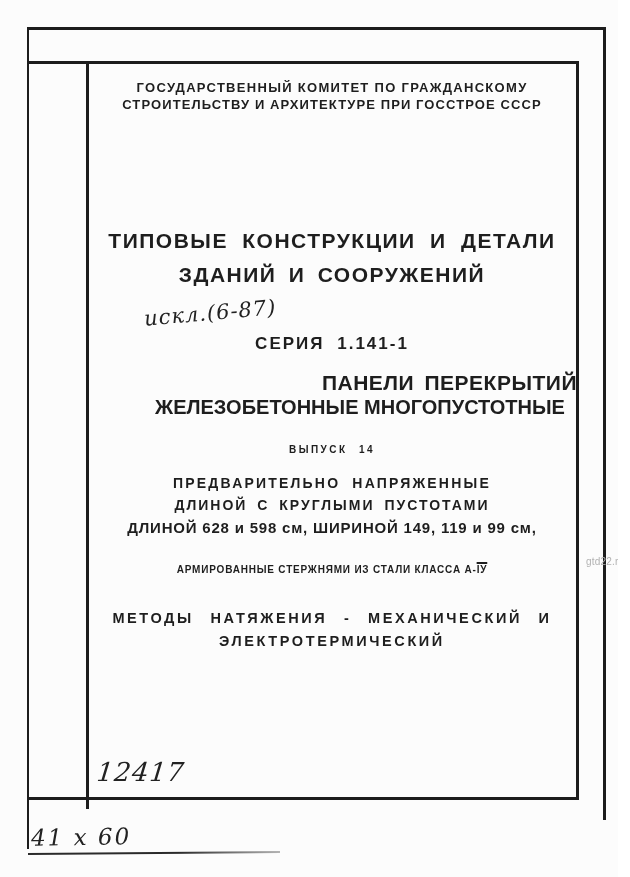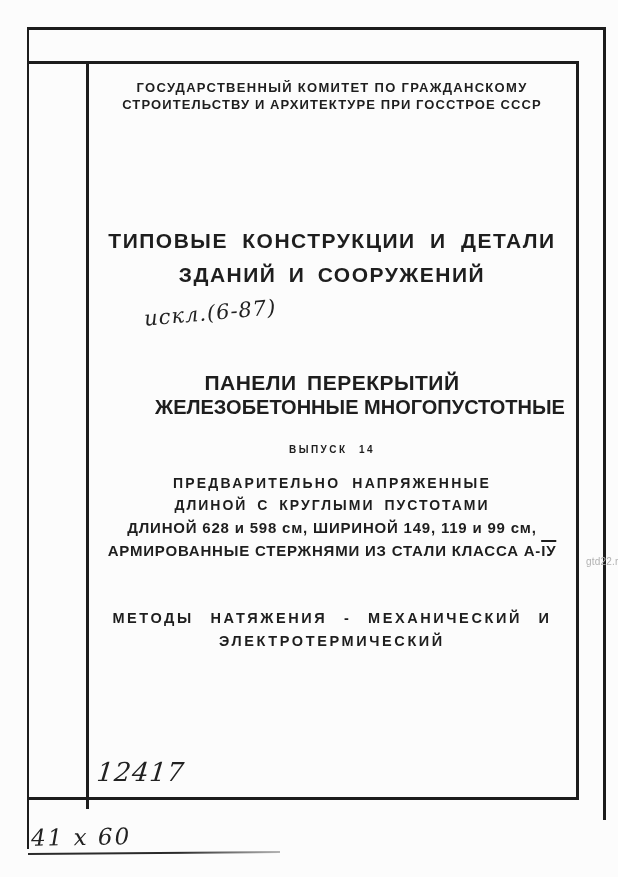--- a/index.html
+++ b/index.html
@@ -29,27 +29,27 @@
     position:absolute;left:87px;width:490px;
     text-align:center;
     color:#1e1e1e;font-weight:700;
     white-space:nowrap;
   }
   .org1{top:80px;font-size:13px;letter-spacing:1.3px;}
   .org2{top:97px;font-size:13px;letter-spacing:1.1px;}
   .title1{top:229px;font-size:21px;letter-spacing:1.5px;word-spacing:7px;}
   .title2{top:263px;font-size:21px;letter-spacing:1.5px;word-spacing:5px;}
   .series{top:334px;font-size:17px;letter-spacing:2px;word-spacing:6px;}
-  .subject1{top:371px;font-size:21px;letter-spacing:.5px;word-spacing:4px;}
+  .subject1{top:371px;font-size:21px;letter-spacing:.5px;word-spacing:4px;text-align:right;}
   .subject2{top:396px;font-size:20px;letter-spacing:0;padding-left:28px;}
   .issue{top:444px;font-size:10px;letter-spacing:2.5px;word-spacing:6px;}
   .spec1{top:475px;font-size:14px;letter-spacing:2.2px;word-spacing:6px;}
   .spec2{top:497px;font-size:14px;letter-spacing:2px;word-spacing:4px;}
   .spec3{top:519px;font-size:15px;letter-spacing:.8px;}
-  .spec4{top:542px;font-size:15px;letter-spacing:.8px;text-align:center;}
+  .spec4{top:564px;font-size:10px;letter-spacing:.8px;text-align:center;}
   .overline-class{text-decoration:overline;text-decoration-thickness:1.5px;}
   .loadnote{top:567px;font-size:11px;letter-spacing:.6px;}
   .methods1{top:610px;font-size:14.5px;letter-spacing:2.6px;word-spacing:10px;}
   .methods2{top:633px;font-size:14.5px;letter-spacing:2.6px;}
   
   .hand{
     position:absolute;color:#222;
     font-family:"DejaVu Serif", serif;
     font-style:italic;white-space:nowrap;
   }
@@ -78,20 +78,21 @@
   <div class="frame-line format-underline"></div>
 
   <div class="tw org1">ГОСУДАРСТВЕННЫЙ КОМИТЕТ ПО ГРАЖДАНСКОМУ</div>
   <div class="tw org2">СТРОИТЕЛЬСТВУ И АРХИТЕКТУРЕ ПРИ ГОССТРОЕ СССР</div>
 
   <div class="tw title1">ТИПОВЫЕ КОНСТРУКЦИИ И ДЕТАЛИ</div>
   <div class="tw title2">ЗДАНИЙ И СООРУЖЕНИЙ</div>
 
   <div class="hand hand-note">искл.(6-87)</div>
 
+  <div class="tw series">СЕРИЯ 1.141-1</div>
 
   <div class="tw subject1">ПАНЕЛИ ПЕРЕКРЫТИЙ</div>
   <div class="tw subject2">ЖЕЛЕЗОБЕТОННЫЕ МНОГОПУСТОТНЫЕ</div>
 
   <div class="tw issue">ВЫПУСК 14</div>
 
   <div class="tw spec1">ПРЕДВАРИТЕЛЬНО НАПРЯЖЕННЫЕ</div>
   <div class="tw spec2">ДЛИНОЙ С КРУГЛЫМИ ПУСТОТАМИ</div>
   <div class="tw spec3">ДЛИНОЙ 628 и 598 см, ШИРИНОЙ 149, 119 и 99 см,</div>
   <div class="tw spec4"><span>АРМИРОВАННЫЕ СТЕРЖНЯМИ ИЗ СТАЛИ КЛАССА А-</span><span class="overline-class">ІУ</span></div>

